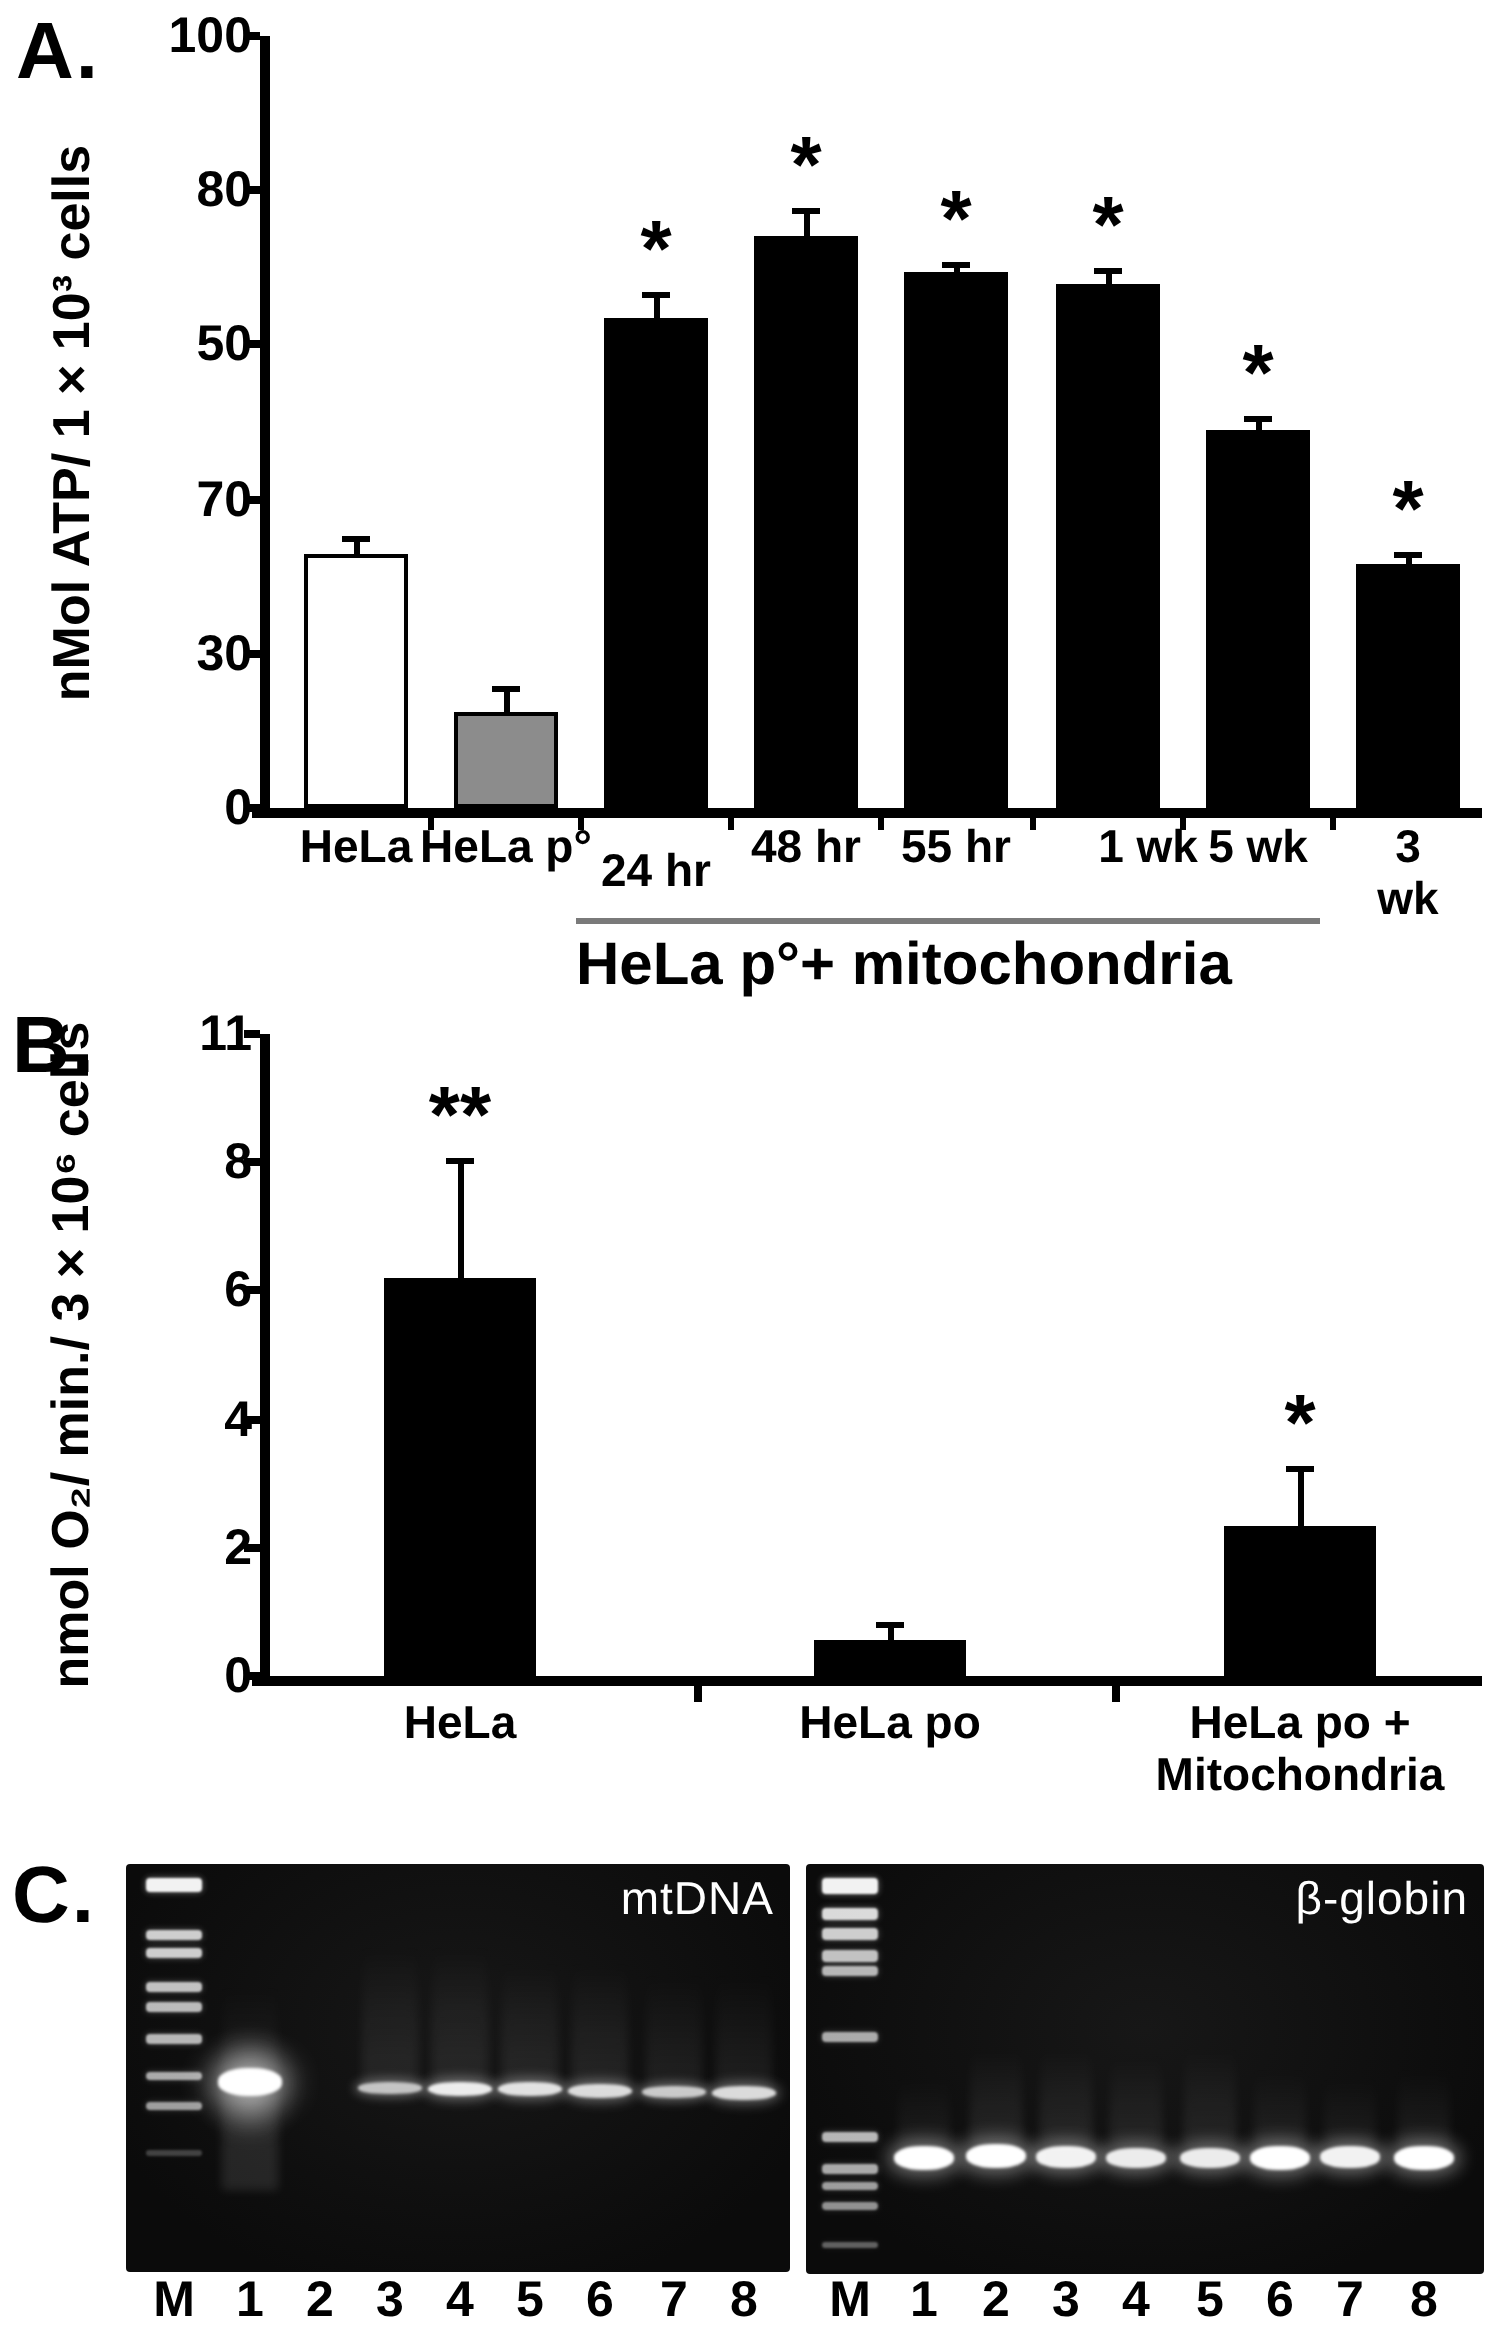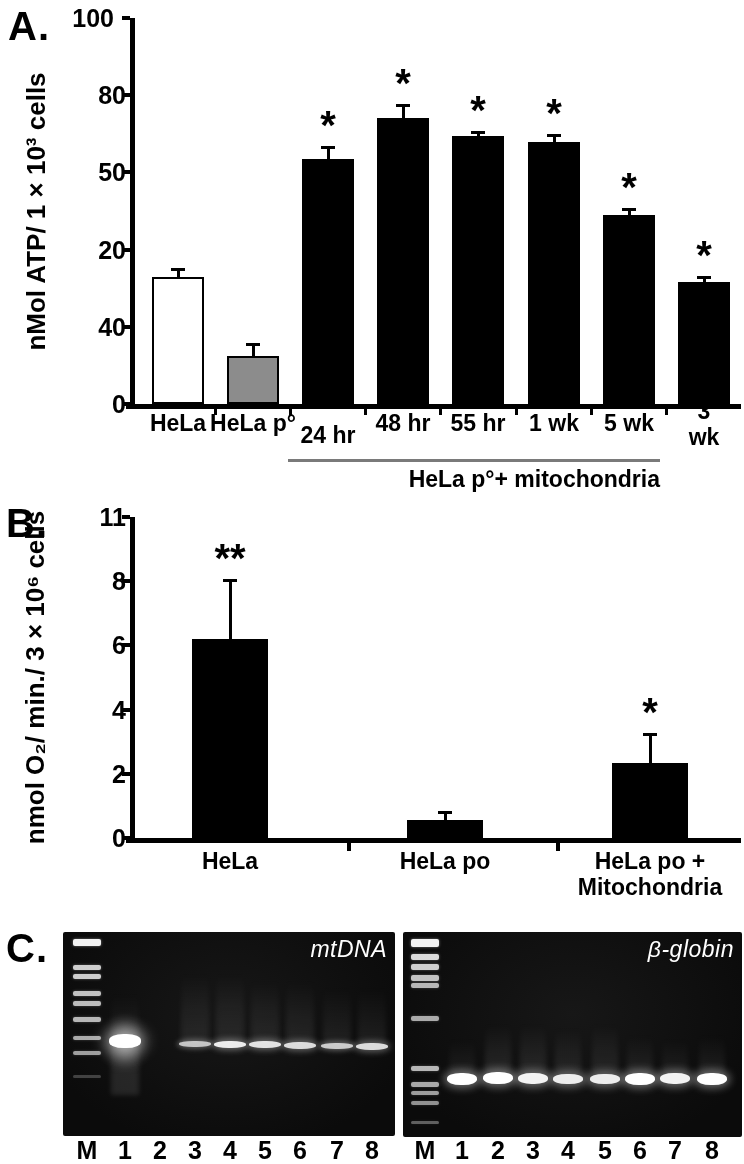--- a/index.html
+++ b/index.html
@@ -13,22 +13,22 @@
   .axis{position:absolute;background:#000;}
   .ytick{position:absolute;background:#000;height:4px;width:8px;}
   .yticklab{position:absolute;width:66px;text-align:right;font-size:25px;font-weight:bold;height:28px;line-height:28px;}
   .xtick{position:absolute;background:#000;}
   .bar{position:absolute;box-sizing:border-box;border:2px solid #000;}
   .errline{position:absolute;background:#000;width:3px;}
   .errcap{position:absolute;background:#000;height:3px;width:14px;}
   .sig{position:absolute;font-size:40px;font-weight:bold;line-height:40px;text-align:center;transform:translateX(-50%);white-space:nowrap;}
   .xcat{position:absolute;transform:translateX(-50%);font-size:23px;font-weight:bold;white-space:pre-line;text-align:center;line-height:26px;}
   .group-line{position:absolute;background:#7a7a7a;height:3px;}
-  .group-label{position:absolute;text-align:right;font-size:23px;font-weight:bold;}
-  .gel{position:absolute;background:radial-gradient(ellipse at 50% 40%, #171717 0%, #0b0b0b 80%);border-radius:2px;font-style:italic;}
+  .group-label{position:absolute;text-align:left;font-size:30px;font-weight:bold;}
+  .gel{position:absolute;background:radial-gradient(ellipse at 50% 40%, #171717 0%, #0b0b0b 80%);border-radius:2px;}
   .gel-title{position:absolute;right:8px;top:4px;color:#fff;font-size:23px;font-weight:500;letter-spacing:0.5px;}
   .ladder-band{position:absolute;background:#fff;border-radius:2px;filter:blur(0.6px);}
   .gel-band{position:absolute;border-radius:45%;filter:blur(0.7px);background:#fff;}
   .gel-smear{position:absolute;filter:blur(2.5px);}
   .gel-halo{position:absolute;filter:blur(5px);background:radial-gradient(ellipse closest-side, rgba(255,255,255,0.55), rgba(255,255,255,0) 75%);}
   .lane-label{position:absolute;transform:translateX(-50%);font-size:25px;font-weight:bold;}
 </style>
 </head>
 <body>
 
@@ -38,29 +38,29 @@
     <div class="panel-letter" style="left:8px;top:4px;">A.</div>
     <div class="ylab" style="left:12px;top:18px;height:386px;">
       <span>nMol ATP/ 1 × 10³ cells</span>
     </div>
     <div id="plot-a">
         <div class="axis abs" style="left: 130px; top: 18px; width: 5px; height: 391px; background: rgb(0, 0, 0);"></div>
         <div class="axis abs" style="left: 126px; top: 404px; width: 615px; height: 5px; background: rgb(0, 0, 0);"></div>
         <div class="ytick abs" style="left: 122px; top: 402px;"></div>
         <div class="yticklab abs" style="left: 60px; top: 390px;">0</div>
         <div class="ytick abs" style="left: 122px; top: 325px;"></div>
-        <div class="yticklab abs" style="left: 60px; top: 313px;">40</div>
+        <div class="yticklab abs" style="left: 60px; top: 313px;">30</div>
         <div class="ytick abs" style="left: 122px; top: 248px;"></div>
-        <div class="yticklab abs" style="left: 60px; top: 236px;">20</div>
+        <div class="yticklab abs" style="left: 60px; top: 236px;">70</div>
         <div class="ytick abs" style="left: 122px; top: 170px;"></div>
         <div class="yticklab abs" style="left: 60px; top: 158px;">50</div>
         <div class="ytick abs" style="left: 122px; top: 93px;"></div>
         <div class="yticklab abs" style="left: 60px; top: 81px;">80</div>
         <div class="ytick abs" style="left: 122px; top: 16px;"></div>
-        <div class="yticklab abs" style="left: 48px; top: 4px;">100</div>
+        <div class="yticklab abs" style="left: 60px; top: 4px;">100</div>
         <div class="xtick abs" style="left: 214px; top: 409px; width: 3px; height: 6px; background: rgb(0, 0, 0);"></div>
         <div class="xtick abs" style="left: 289px; top: 409px; width: 3px; height: 6px; background: rgb(0, 0, 0);"></div>
         <div class="xtick abs" style="left: 364px; top: 409px; width: 3px; height: 6px; background: rgb(0, 0, 0);"></div>
         <div class="xtick abs" style="left: 439px; top: 409px; width: 3px; height: 6px; background: rgb(0, 0, 0);"></div>
         <div class="xtick abs" style="left: 515px; top: 409px; width: 3px; height: 6px; background: rgb(0, 0, 0);"></div>
         <div class="xtick abs" style="left: 590px; top: 409px; width: 3px; height: 6px; background: rgb(0, 0, 0);"></div>
         <div class="xtick abs" style="left: 665px; top: 409px; width: 3px; height: 6px; background: rgb(0, 0, 0);"></div>
         <div class="bar abs" style="left: 152px; top: 277px; width: 52px; height: 127px; background: rgb(255, 255, 255);"></div>
         <div class="errline abs" style="left: 177px; top: 269px; height: 10px;"></div>
         <div class="errcap abs" style="left: 171px; top: 268px;"></div>
@@ -81,31 +81,31 @@
         <div class="xcat abs" style="left: 403px; top: 410px;">48 hr</div>
         <div class="bar abs" style="left: 452px; top: 136px; width: 52px; height: 268px; background: rgb(0, 0, 0);"></div>
         <div class="errline abs" style="left: 477px; top: 132px; height: 6px;"></div>
         <div class="errcap abs" style="left: 471px; top: 131px;"></div>
         <div class="sig abs" style="left: 478px; top: 90px;">*</div>
         <div class="xcat abs" style="left: 478px; top: 410px;">55 hr</div>
         <div class="bar abs" style="left: 528px; top: 142px; width: 52px; height: 262px; background: rgb(0, 0, 0);"></div>
         <div class="errline abs" style="left: 553px; top: 135px; height: 9px;"></div>
         <div class="errcap abs" style="left: 547px; top: 134px;"></div>
         <div class="sig abs" style="left: 554px; top: 93px;">*</div>
-        <div class="xcat abs" style="left: 554px; top: 410px;">1 wk</div>
+        <div class="xcat abs" style="left: 574px; top: 410px;">1 wk</div>
         <div class="bar abs" style="left: 603px; top: 215px; width: 52px; height: 189px; background: rgb(0, 0, 0);"></div>
         <div class="errline abs" style="left: 628px; top: 209px; height: 8px;"></div>
         <div class="errcap abs" style="left: 622px; top: 208px;"></div>
         <div class="sig abs" style="left: 629px; top: 167px;">*</div>
         <div class="xcat abs" style="left: 629px; top: 410px;">5 wk</div>
         <div class="bar abs" style="left: 678px; top: 282px; width: 52px; height: 122px; background: rgb(0, 0, 0);"></div>
         <div class="errline abs" style="left: 703px; top: 277px; height: 7px;"></div>
         <div class="errcap abs" style="left: 697px; top: 276px;"></div>
         <div class="sig abs" style="left: 704px; top: 235px;">*</div>
-        <div class="xcat abs" style="left: 704px; top: 398px;">3 wk</div>
+        <div class="xcat abs" style="left: 704px; top: 410px;">3 wk</div>
       </div>
     <div class="group-line" style="left:288px;top:459px;width:372px;"></div>
     <div class="group-label" style="left:288px;top:466px;width:372px;">HeLa p°+ mitochondria</div>
   </div>
 
   <div class="panel" id="panel-b">
     <div class="panel-letter" style="left:6px;top:501px;">B.</div>
     <div class="ylab" style="left:12px;top:512px;height:330px;">
       <span>nmol O₂/ min./ 3 × 10⁶ cells</span>
     </div>

